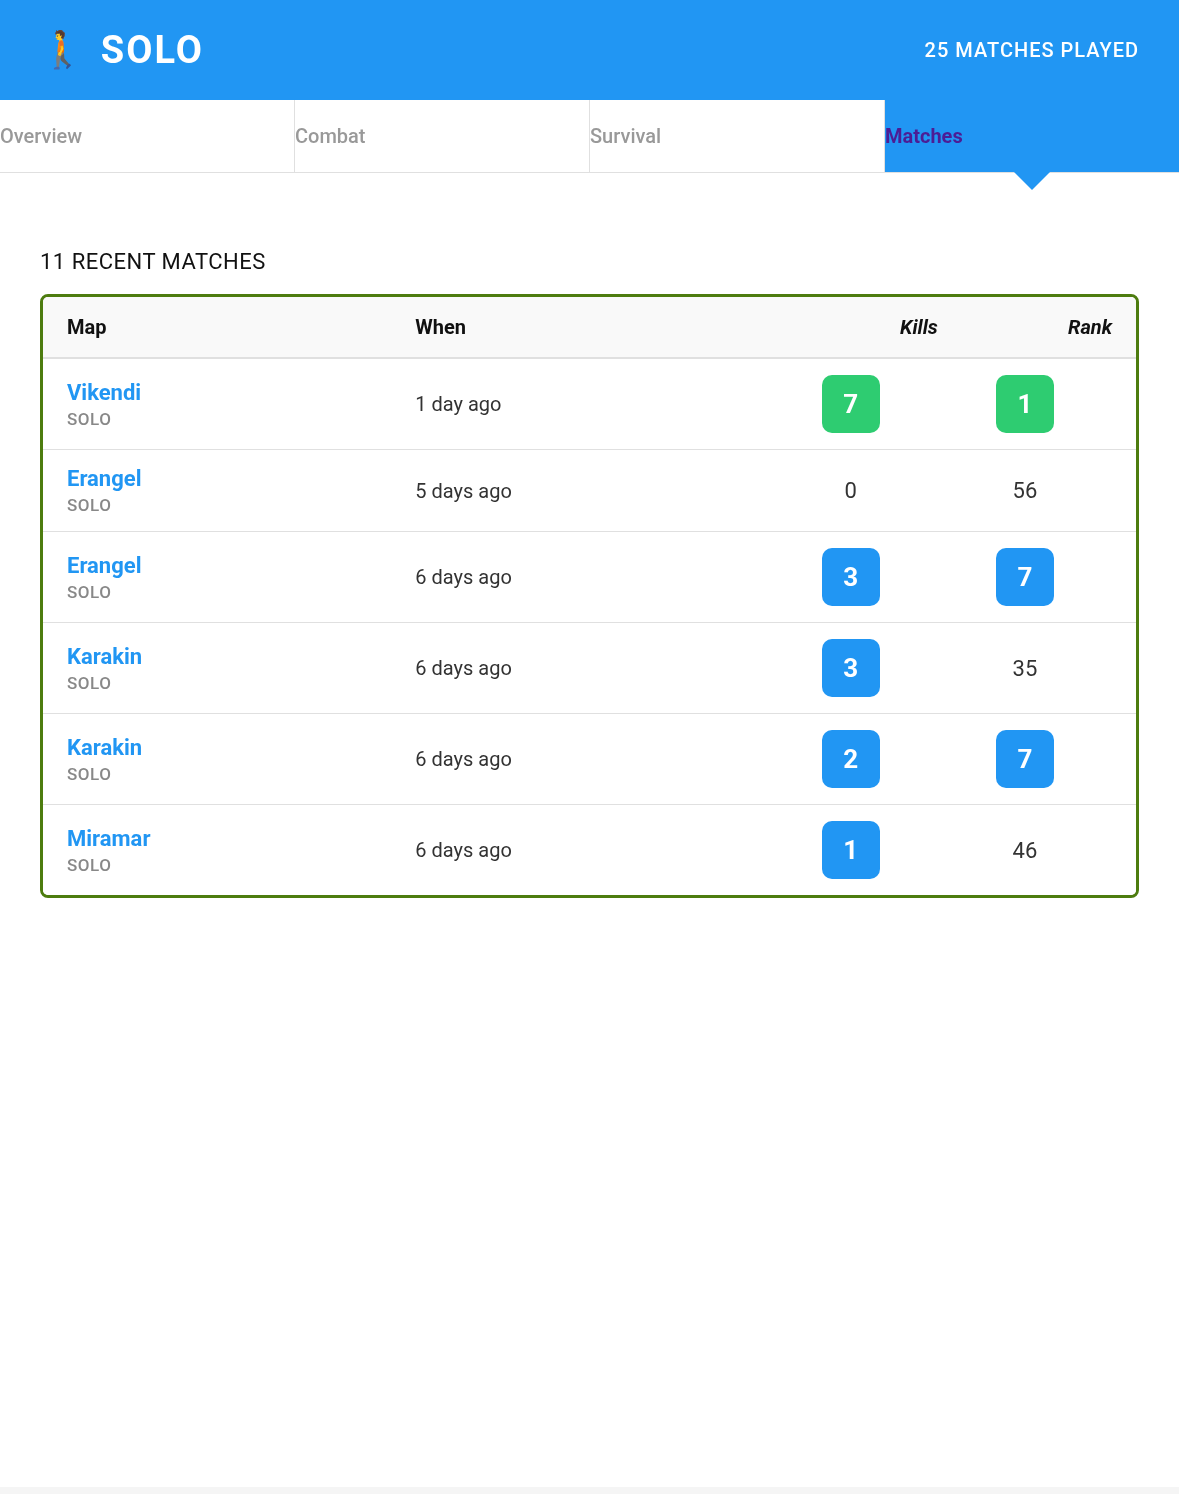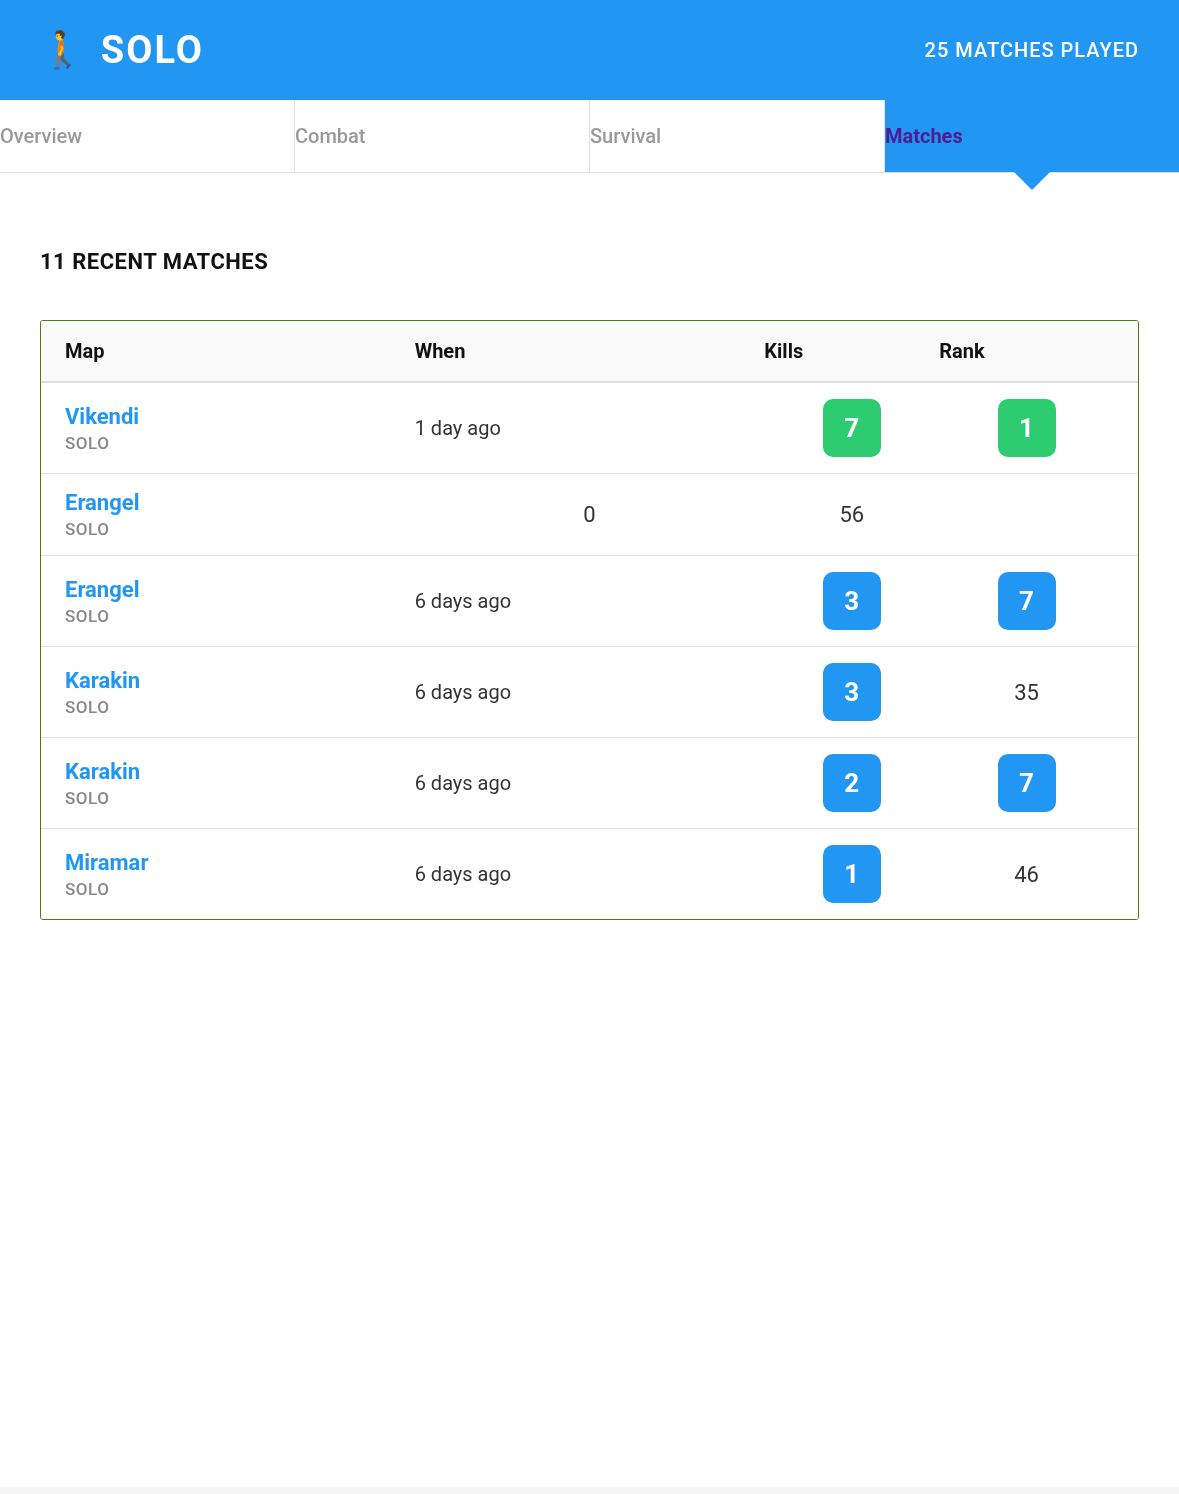--- a/index.html
+++ b/index.html
@@ -83,40 +83,41 @@
 
     
     .content {
       padding: 40px 40px 0 40px;
       background: #ffffff;
       min-height: calc(1494px - 100px - 80px);
     }
 
     .section-title {
       font-size: 22px;
-      font-weight: 700;
+      font-weight: 400;
       color: #111;
-      margin-bottom: 46px;
+      margin-bottom: 20px;
       letter-spacing: 0.5px;
     }
 
     .table-header {
       display: grid;
       grid-template-columns: 2fr 2fr 1fr 1fr;
       padding: 18px 24px;
       background: #f9f9f9;
       border-bottom: 2px solid #e0e0e0;
     }
     .table-header-cell {
       font-size: 20px;
       font-weight: 700;
       color: #111;
     }
     .table-header-cell.center {
-      text-align: left;
+      text-align: right;
+      font-style: italic;
     }
 
     .table-row {
       display: grid;
       grid-template-columns: 2fr 2fr 1fr 1fr;
       padding: 16px 24px;
       border-bottom: 1px solid #e0e0e0;
       align-items: center;
       background: #ffffff;
     }
@@ -171,22 +172,22 @@
     }
 
     .rank-plain {
       font-size: 22px;
       color: #333;
       text-align: center;
     }
 
     .table-wrapper {
       position: relative;
-      border: 1px solid #4d7c0f;
-      border-radius: 3px;
+      border: 3px solid #4d7c0f;
+      border-radius: 8px;
       overflow: hidden;
     }
   </style>
 </head>
 <body>
 
 <div class="header">
   <div class="header-left">
     <span class="header-icon">🚶</span>
     <span class="header-title">SOLO</span>
@@ -234,20 +235,21 @@
       <div class="badge-cell">
         <div class="badge badge-green">1</div>
       </div>
     </div>
 
     <div class="table-row">
       <div class="map-cell">
         <span class="map-name">Erangel</span>
         <span class="map-mode">SOLO</span>
       </div>
+      <div class="when-cell">5 days ago</div>
       <div class="badge-cell">
         <span class="rank-plain">0</span>
       </div>
       <div class="badge-cell">
         <span class="rank-plain">56</span>
       </div>
     </div>
 
     <div class="table-row">
       <div class="map-cell">

